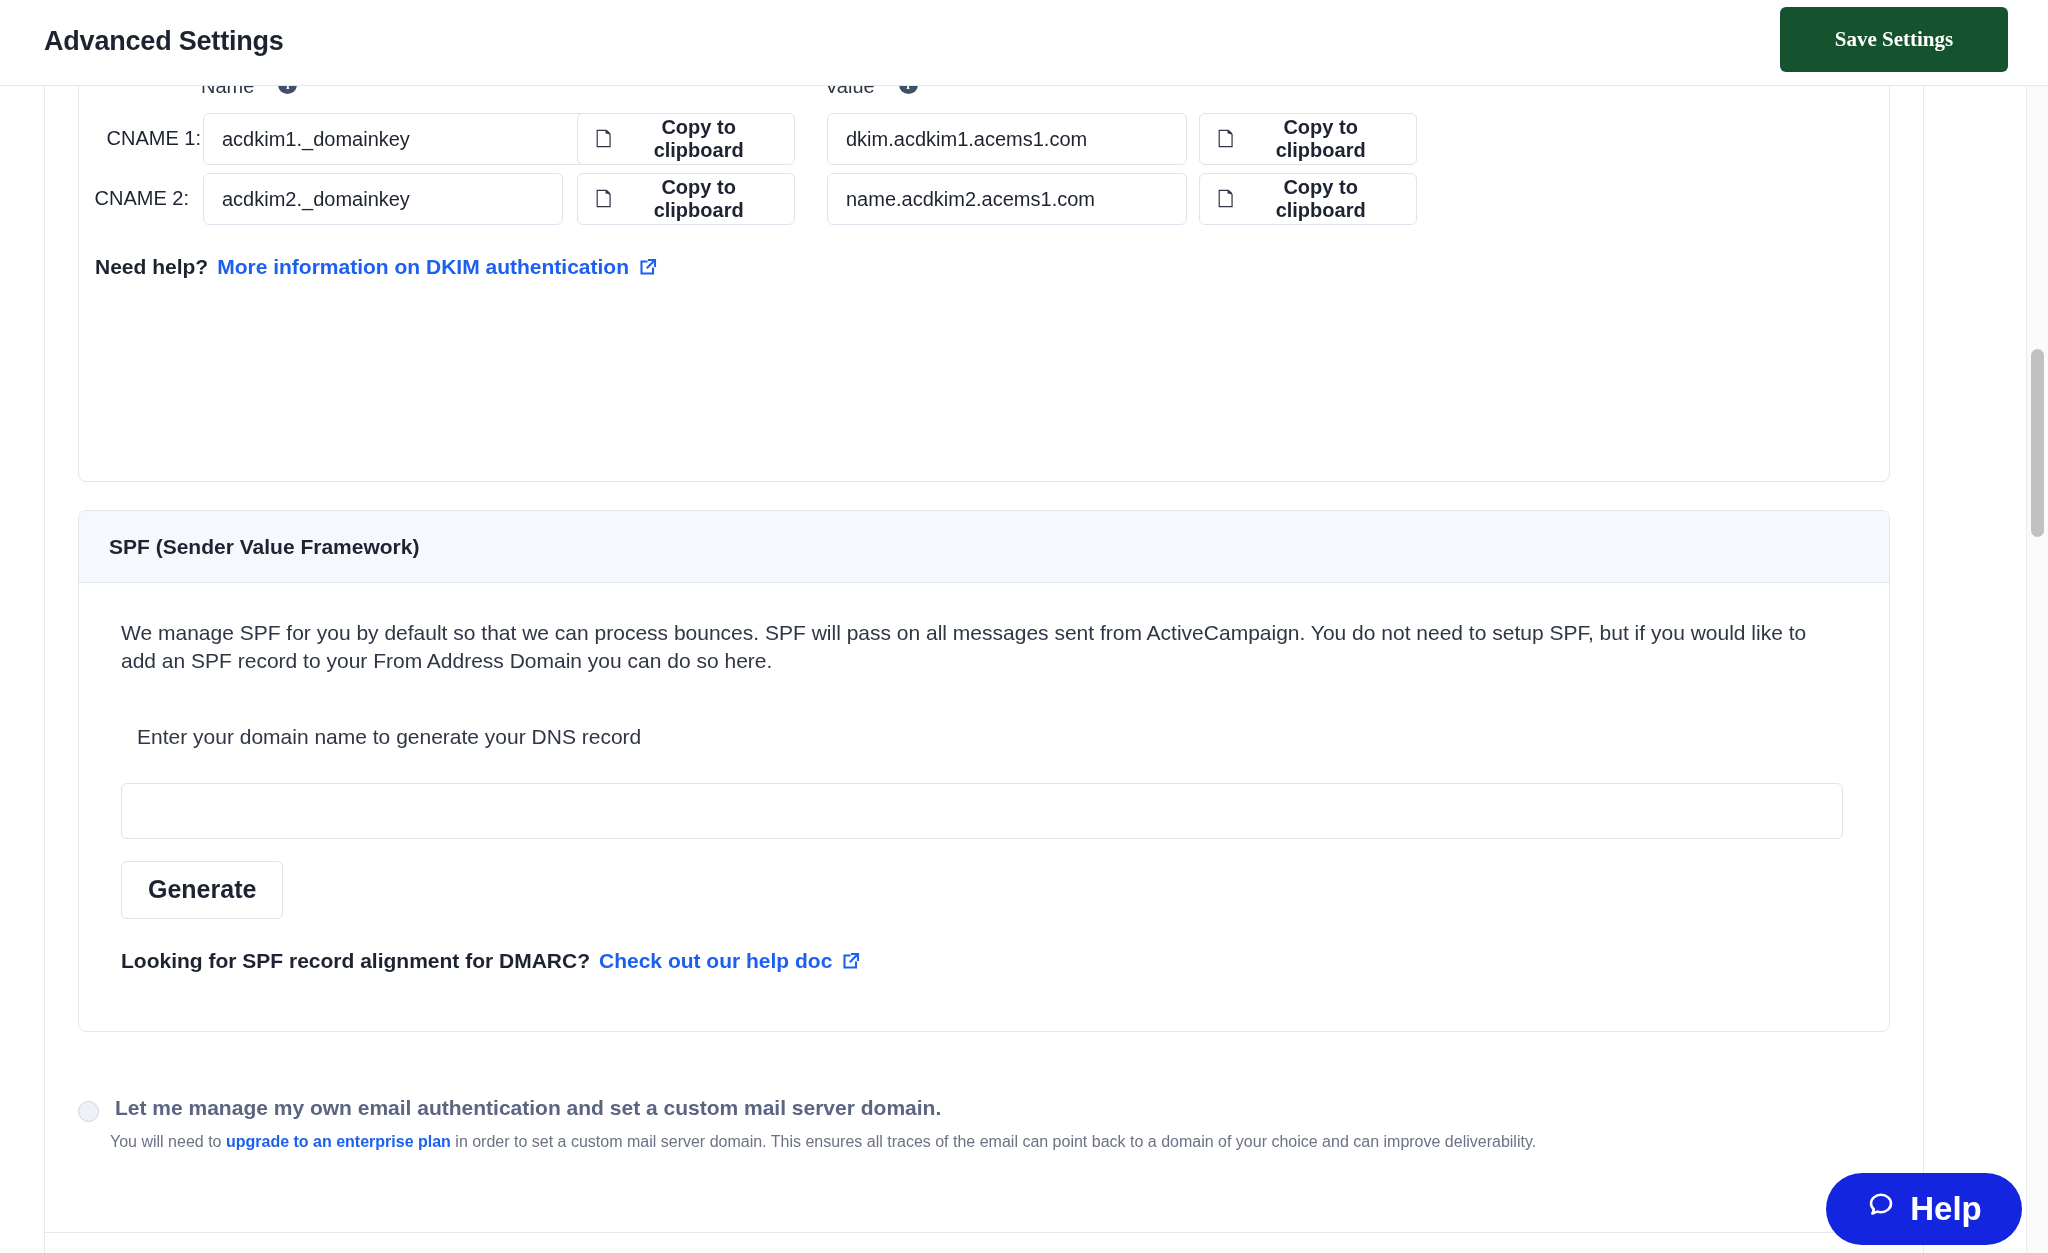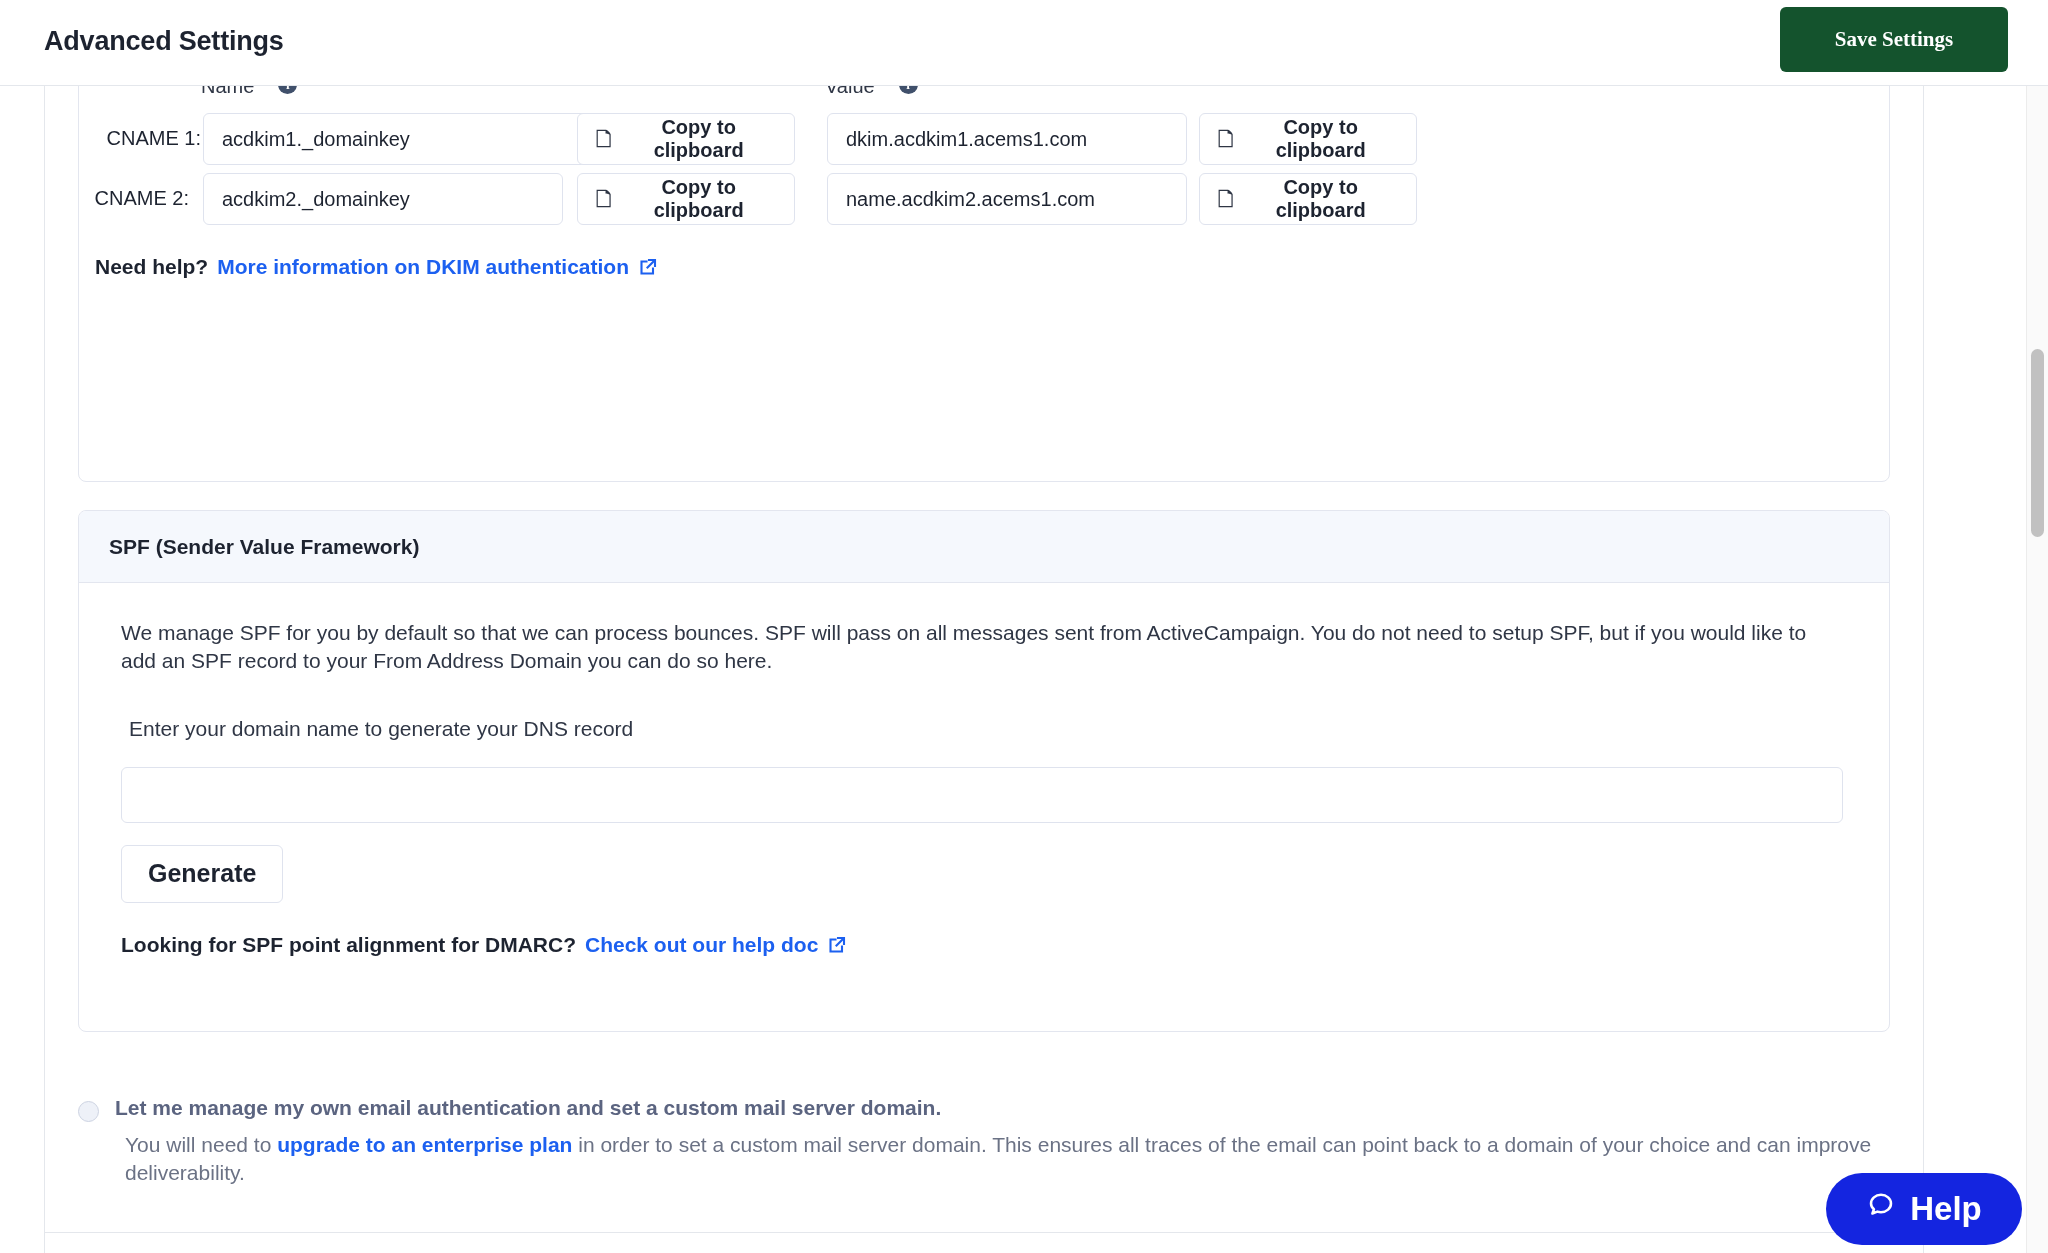--- a/index.html
+++ b/index.html
@@ -134,21 +134,21 @@
   .spf-body {
     position: absolute; left: 0; top: 72px;
     width: 1810px; padding: 0 42px;
   }
   .spf-para {
     margin: 0; padding-top: 36px;
     font-size: 21px; line-height: 1.35;
     color: #2f3645; max-width: 1740px;
   }
   .spf-label {
-    margin: 8px; padding-top: 33px;
+    margin: 16px; padding-top: 33px;
     font-size: 21px; color: #2f3645;
   }
   .spf-input {
     margin-top: 18px;
     width: 1722px; height: 56px;
     border: 1px solid #dfe3ee;
     border-radius: 6px;
     background: #ffffff;
     font-size: 20px; color: #1d2330;
     padding: 0 18px;
@@ -182,22 +182,22 @@
     border-radius: 50%;
     border: 1px solid #cdd3e2;
     background: #eef1f8;
     flex: none; cursor: pointer;
   }
   .radio-label {
     font-size: 21px; font-weight: 700;
     color: #5b6480;
   }
   .radio-desc {
-    margin: 9px 0 0 47px;
-    font-size: 21px; line-height: 1.32;
+    margin: 9px 0 0 32px;
+    font-size: 16px; line-height: 1.32;
     color: #6b7285; max-width: 1760px;
   }
   .radio-desc .lnk { color: #1c60f0; font-weight: 700; }
 
   .bottom-help {
     position: absolute; left: 56px; top: 1165px;
     font-size: 21px; font-weight: 700; color: #1d2330;
     display: flex; align-items: center; gap: 9px;
   }
   .bottom-help .lnk { color: #1c60f0; }
@@ -297,21 +297,21 @@
   <div class="spf-card">
     <div class="spf-head">SPF (Sender Value Framework)</div>
     <div class="spf-body">
       <p class="spf-para">We manage SPF for you by default so that we can process bounces. SPF will pass on all messages sent from ActiveCampaign. You do not need to setup SPF, but if you would like to add an SPF record to your From Address Domain you can do so here.</p>
       <p class="spf-label">Enter your domain name to generate your DNS record</p>
       <input class="spf-input" type="text" placeholder="" value="" style="">
       <div>
         <button class="gen-btn">Generate</button>
       </div>
       <div class="dmarc-line">
-        <span>Looking for SPF point alignment for DMARC?</span>
+        <span>Looking for SPF record alignment for DMARC?</span>
         <span class="lnk">Check out our help doc</span>
         <span class="ext-icon">
           <svg viewBox="0 0 20 20" width="20" height="20" fill="none" stroke="#1c60f0" stroke-width="2.1">
             <path d="M11 3 H17 V9" stroke-linecap="square"></path>
             <path d="M16.5 3.5 L9.5 10.5" stroke-linecap="square"></path>
             <path d="M15 11.5 V16.5 H3.5 V4.5 H8.5" stroke-linecap="square"></path>
           </svg>
         </span>
       </div>
     </div>

